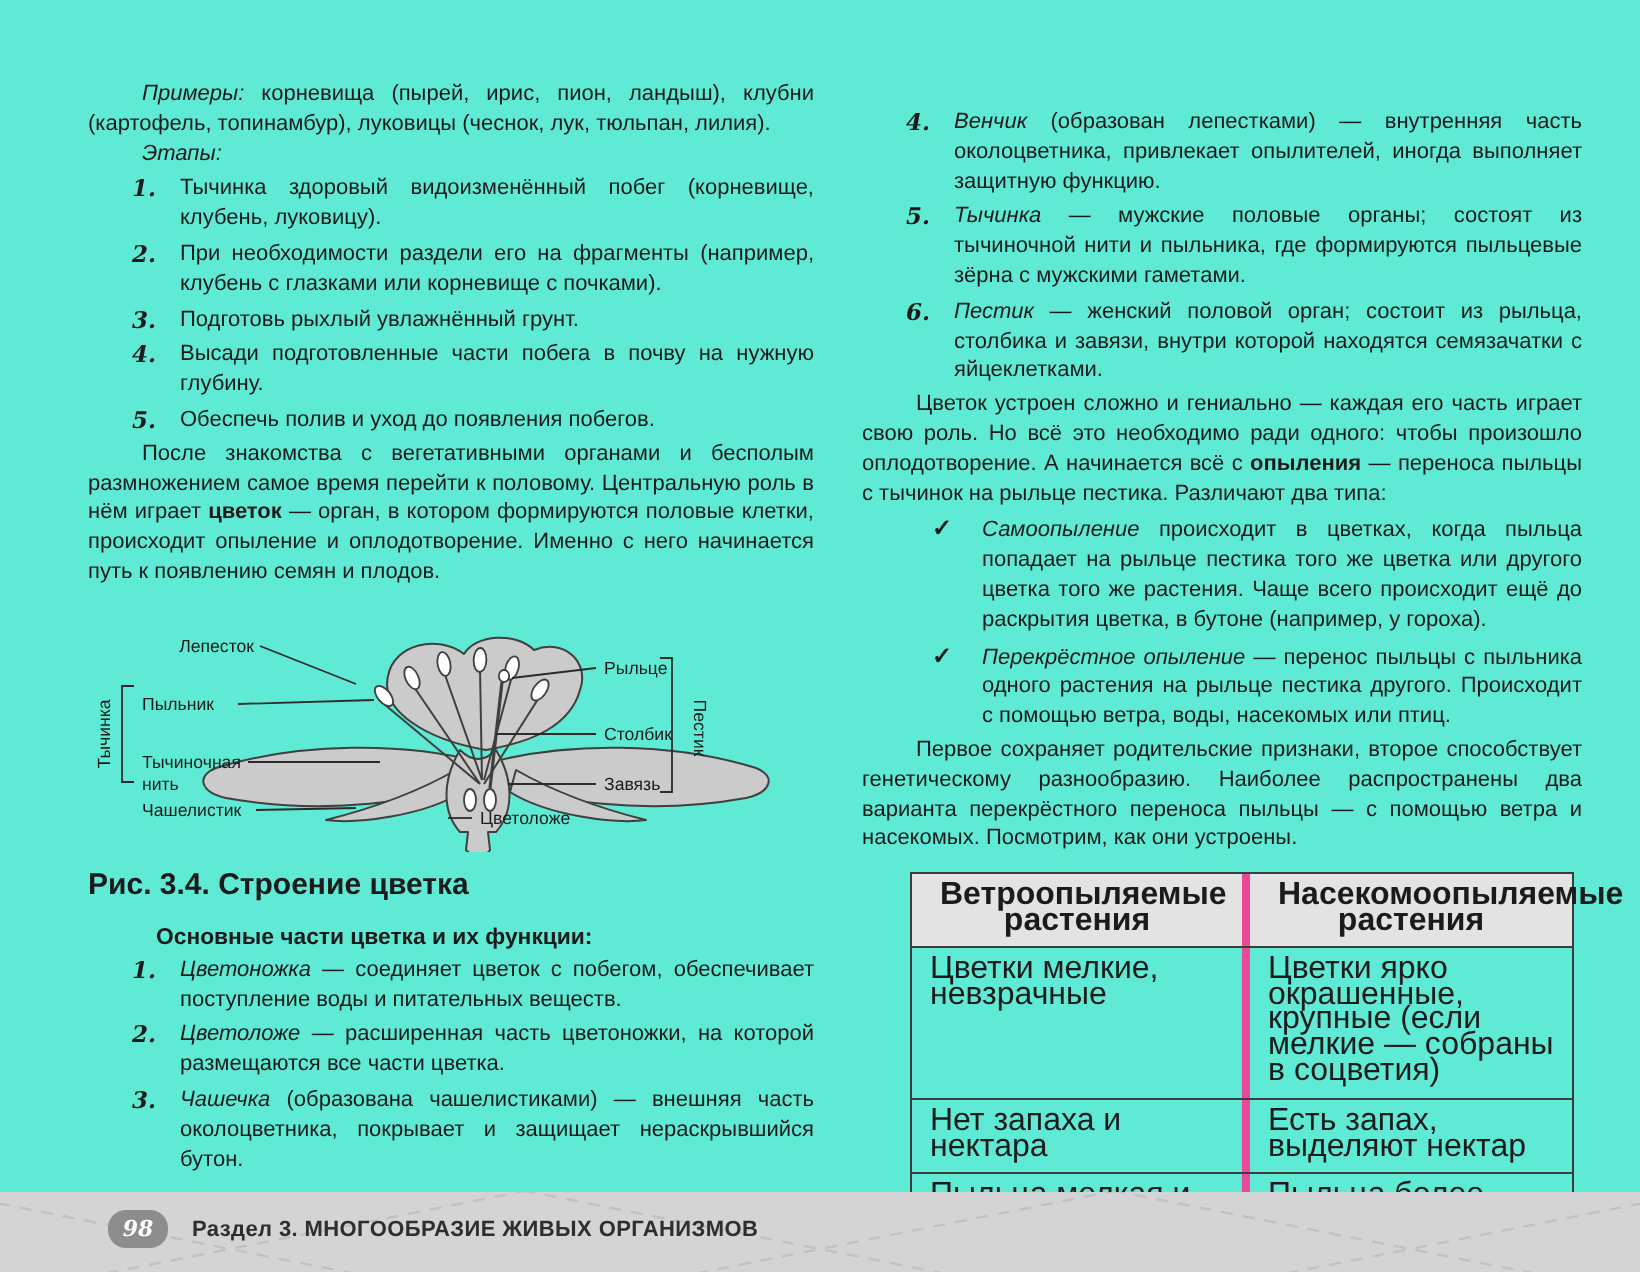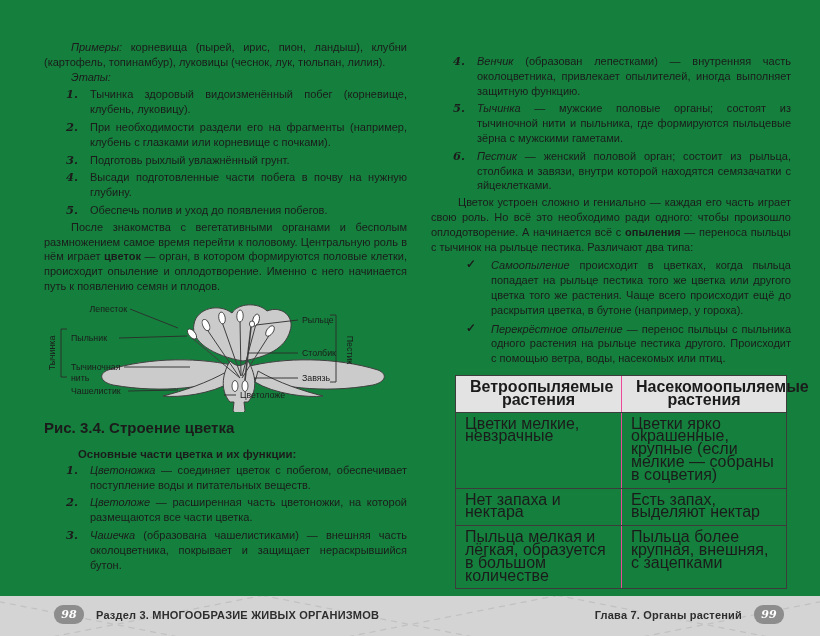--- a/index.html
+++ b/index.html
@@ -1,46 +1,46 @@
 <!DOCTYPE html>
 <html><head>
 <meta charset="utf-8">
 <style>
   * { margin:0; padding:0; box-sizing:border-box; }
   html,body { background:#ffffff; }
   .spread {
-    position:relative; width:820px; height:636px; background:#15803d;
+    position:relative; width:820px; height:636px; background:#5eead4;
     font-family:"Liberation Sans", sans-serif; color:#1b1b1b; overflow:hidden;
   }
   .col { position:absolute; top:40px; }
   .col.left  { left:44px;  width:363px; }
   .col.right { left:431px; width:360px; padding-top:14px; }
 
   p.body { font-size:11px; line-height:14.8px; text-align:justify; text-indent:27px; }
   .it { font-style:italic; }
   .bd { font-weight:bold; }
 
   .list-item { position:relative; padding-left:46px; margin-top:3px;
                font-size:11px; line-height:14.8px; text-align:justify; }
   .list-item .num { position:absolute; left:22px; top:0;
                font-family:"DejaVu Serif", serif; font-style:italic; font-weight:bold; font-size:11.5px; }
   .check-item { position:relative; padding-left:60px; margin-top:4px;
                font-size:11px; line-height:14.8px; text-align:justify; }
   .check-item .mark { position:absolute; left:35px; top:-1px; font-weight:bold; font-size:12px; }
 
-  .fig-wrap { margin-top:4px; }
+  .fig-wrap { margin-top:18px; }
   .fig-caption { text-align:left; font-weight:bold; font-size:15px; margin-top:3px; }
   .parts-heading { font-weight:bold; font-size:11.4px; margin:12px 0 2px 34px; }
 
   .cmp-table { margin:9px 0 0 24px; width:332px; border:1px solid #3c3c3c;
                font-size:16px; line-height:12.8px; }
   .t-row { display:flex; border-top:1px solid #3c3c3c; }
   .t-row:first-child { border-top:none; }
   .t-cell { width:50%; padding:5px 9px 6px 9px; }
-  .t-cell + .t-cell { border-left:1px solid #ec4899; }
+  .t-cell + .t-cell { border-left:4px solid #ec4899; }
   .t-head { background:#e3e3e3; }
   .t-head .t-cell { font-weight:bold; text-align:center; padding:5px 14px; }
 
   .footer { position:absolute; left:0; bottom:0; width:820px; height:40px; background:#d4d4d4; }
   .footer svg.dashes { position:absolute; left:0; top:0; }
   .footer-left  { position:absolute; left:54px;  top:9px;  display:flex; align-items:center; gap:12px; }
   .footer-right { position:absolute; right:36px; top:9px;  display:flex; align-items:center; gap:12px; }
   .badge { display:inline-flex; align-items:center; justify-content:center;
            width:30px; height:19px; border-radius:9px; background:#8d8d8d;
            color:#ffffff; font-weight:bold; font-style:italic; font-size:11px;
@@ -139,20 +139,21 @@
       <div class="list-item"><span class="num">6.</span><span class="it">Пестик</span><span> — женский половой орган; состоит из рыльца, столбика и завязи, внутри которой находятся семязачатки с яйцеклетками.</span></div>
     </div>
 
     <p class="body" style="margin-top:2px"><span>Цветок устроен сложно и гениально — каждая его часть играет свою роль. Но всё это необходимо ради одного: чтобы произошло оплодотворение. А начинается всё с </span><span class="bd">опыления</span><span> — переноса пыльцы с тычинок на рыльце пестика. Различают два типа:</span></p>
 
     <div>
       <div class="check-item"><span class="mark">✓</span><span class="it">Самоопыление</span><span> происходит в цветках, когда пыльца попадает на рыльце пестика того же цветка или другого цветка того же растения. Чаще всего происходит ещё до раскрытия цветка, в бутоне (например, у гороха).</span></div>
       <div class="check-item"><span class="mark">✓</span><span class="it">Перекрёстное опыление</span><span> — перенос пыльцы с пыльника одного растения на рыльце пестика другого. Происходит с помощью ветра, воды, насекомых или птиц.</span></div>
     </div>
 
+    <p class="body" style="margin-top:2px">Первое сохраняет родительские признаки, второе способствует генетическому разнообразию. Наиболее распространены два варианта перекрёстного переноса пыльцы — с помощью ветра и насекомых. Посмотрим, как они устроены.</p>
 
     <div class="cmp-table">
       <div class="t-row t-head">
         <div class="t-cell">Ветроопыляемые растения</div>
         <div class="t-cell">Насекомоопыляемые растения</div>
       </div>
       <div class="t-row">
         <div class="t-cell">Цветки мелкие, невзрачные</div>
         <div class="t-cell">Цветки ярко окрашенные, крупные (если мелкие — собраны в соцветия)</div>
       </div>
@@ -175,19 +176,15 @@
         <line x1="240" y1="62" x2="580" y2="-5"></line>
         <line x1="240" y1="-5" x2="580" y2="62"></line>
         <line x1="535" y1="62" x2="875" y2="-5"></line>
         <line x1="535" y1="-5" x2="875" y2="62"></line>
       </g>
     </svg>
     <div class="footer-left">
       <span class="badge">98</span>
       <span class="f-title">Раздел 3. МНОГООБРАЗИЕ ЖИВЫХ ОРГАНИЗМОВ</span>
     </div>
-    <div class="footer-right">
-      <span class="f-title">Глава 7. Органы растений</span>
-      <span class="badge">99</span>
-    </div>
   </div>
 
 </div>
 
 </body></html>

